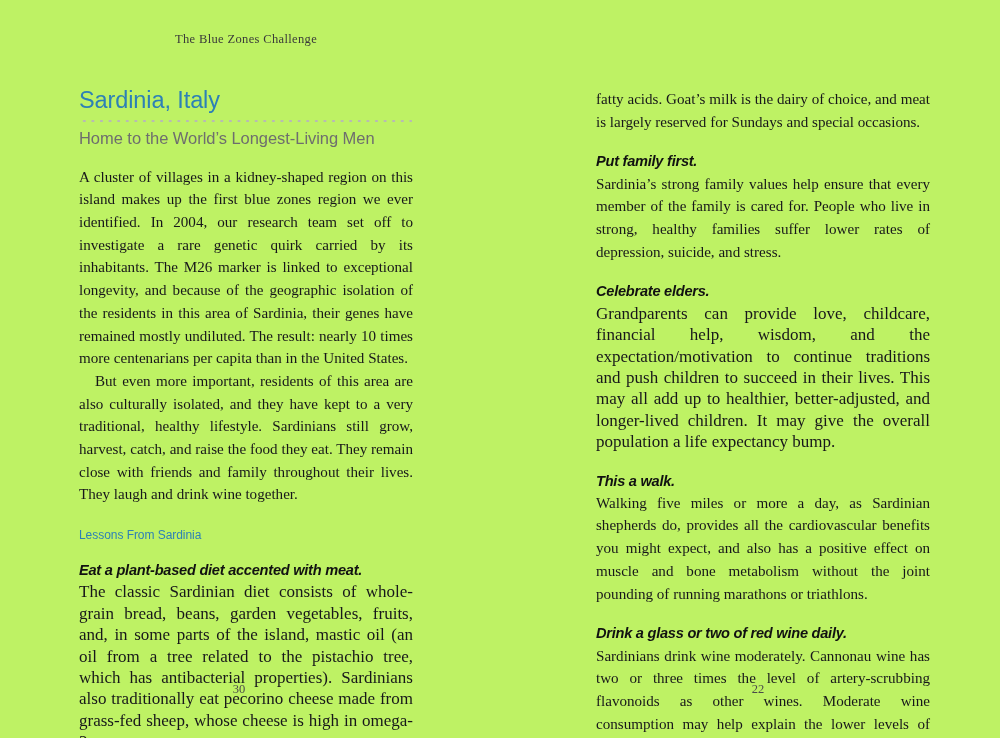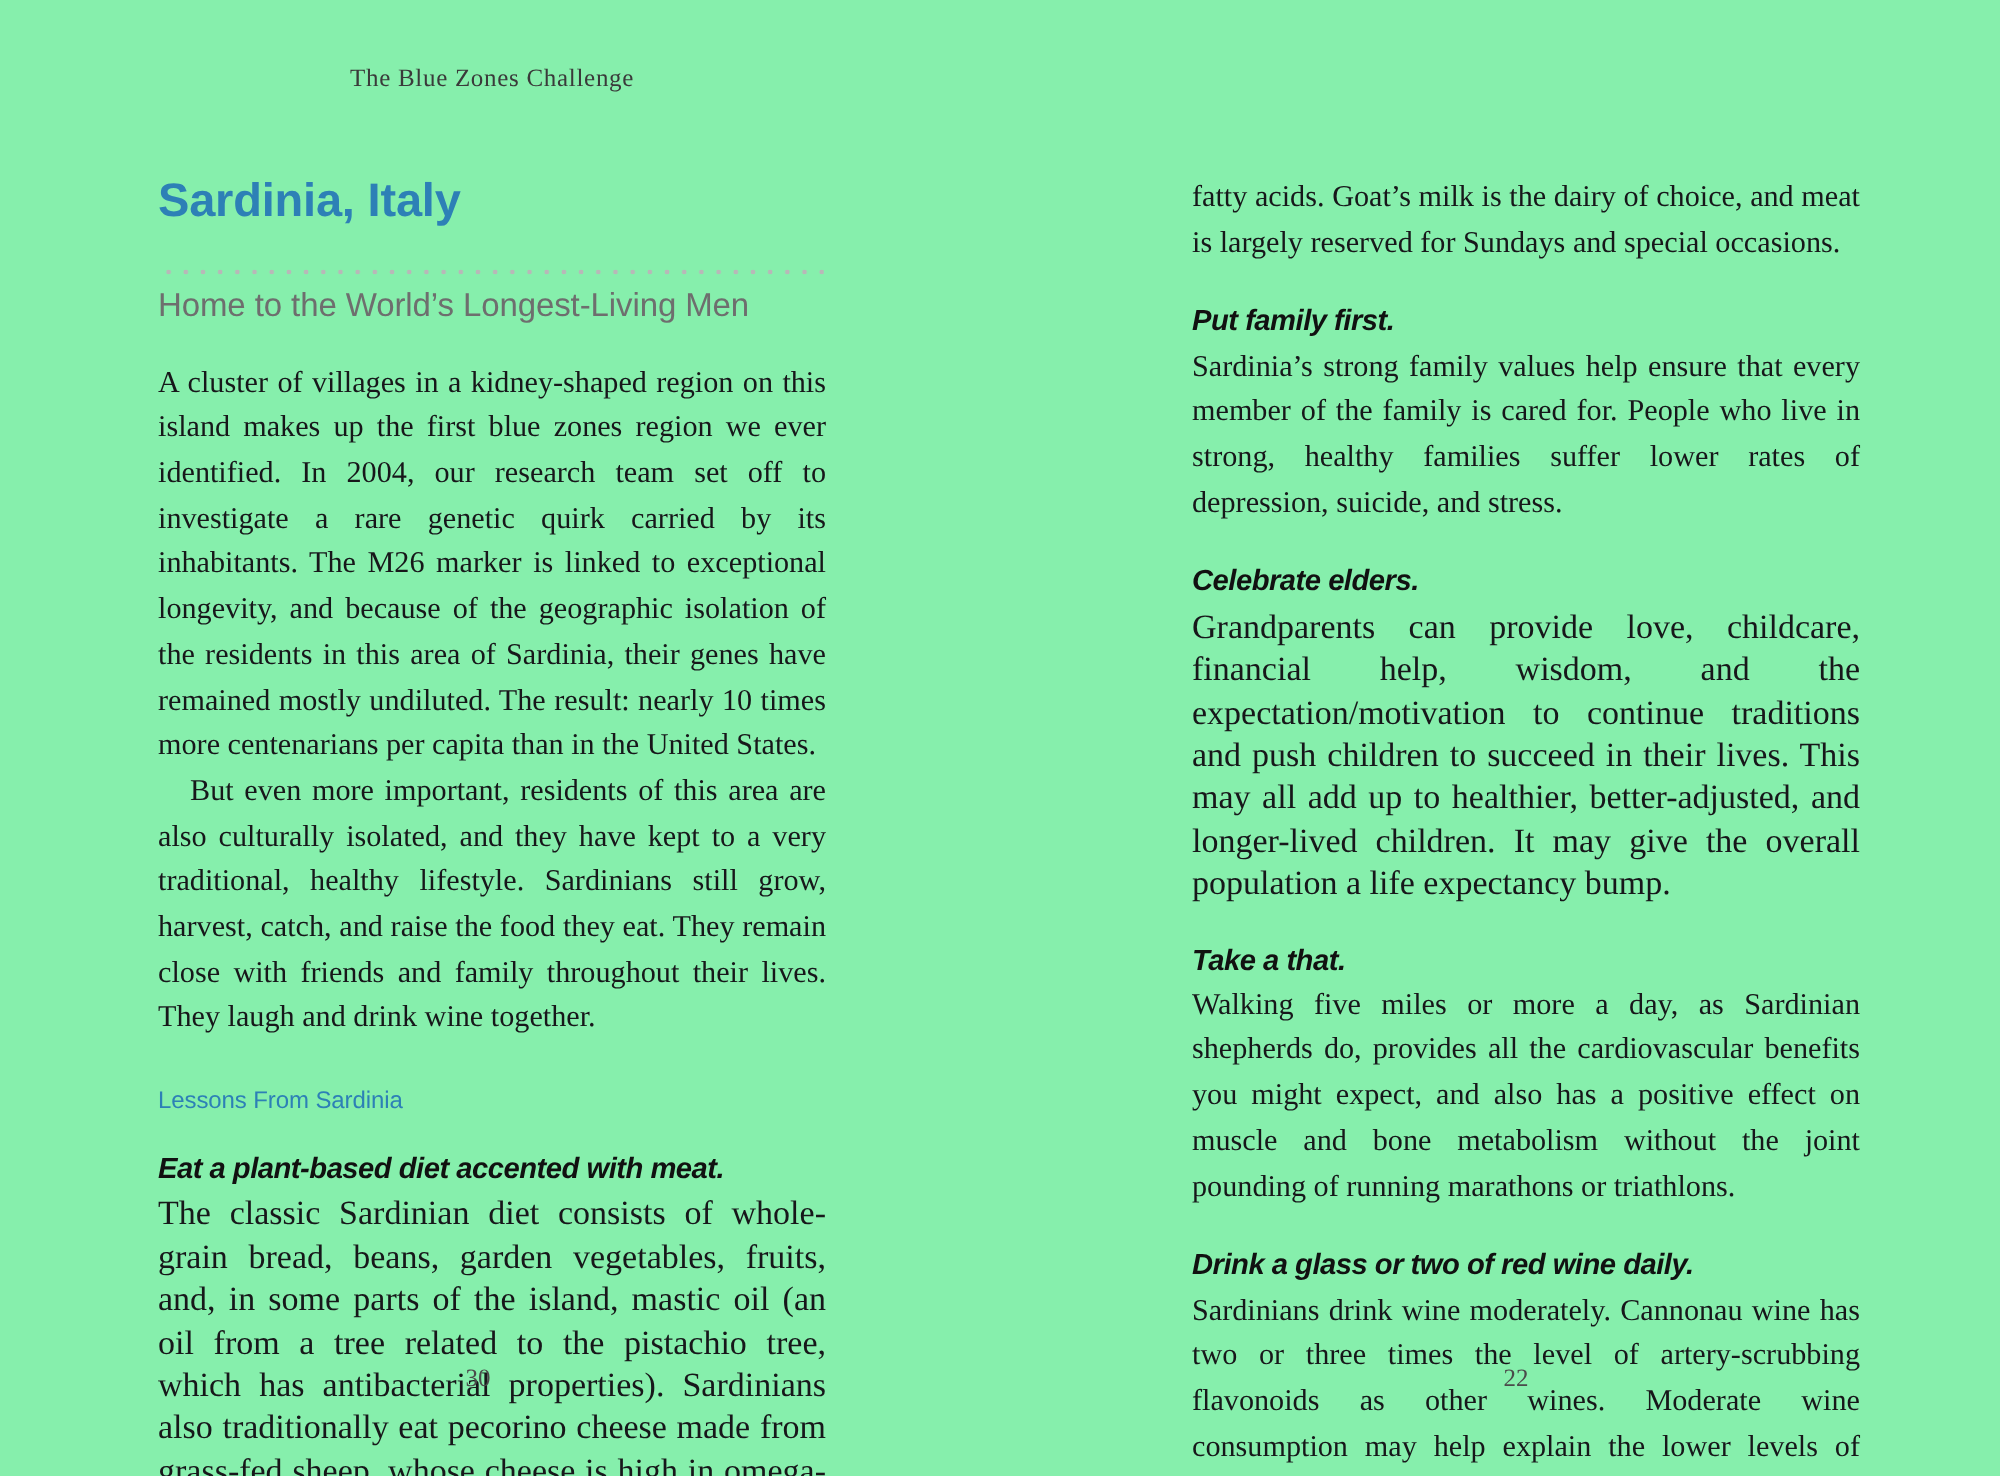--- a/index.html
+++ b/index.html
@@ -4,21 +4,21 @@
 <style>
   html, body {
     margin: 0;
     padding: 0;
     background: #ffffff;
   }
   .page {
     position: relative;
     width: 1000px;
     height: 738px;
-    background: #86efac;
+    background: #bef264;
     overflow: hidden;
     font-family: "Liberation Serif", serif;
     color: #1a1a1a;
   }
 
   
   .running-head {
     position: absolute;
     top: 32px;
     font-family: "Liberation Serif", serif;
@@ -36,24 +36,24 @@
     top: 88px;
     width: 334px;
   }
   .col.left  { left: 79px; }
   .col.right { left: 596px; }
 
   
   .chapter-title {
     font-family: "Liberation Sans", sans-serif;
     font-size: 23.5px;
-    font-weight: 700;
+    font-weight: 400;
     color: #2d80b6;
     line-height: 1.05;
-    margin: 0 0 18px 0;
+    margin: 0 0 3px 0;
     letter-spacing: -0.1px;
   }
   .dot-rule {
     width: 333px;
     height: 10px;
     margin: 1px 0 3px 0;
     background-image: radial-gradient(circle, #b8b8b8 1.05px, rgba(0,0,0,0) 1.3px);
     background-size: 8.6px 10px;
     background-position: 1px center;
     background-repeat: repeat-x;
@@ -156,21 +156,21 @@
       <h4 class="tip-heading">Put family first.</h4>
       <p class="body">Sardinia’s strong family values help ensure that every member of the family is cared for. People who live in strong, healthy families suffer lower rates of depression, suicide, and stress.</p>
     </div>
 
     <div class="tip-block">
       <h4 class="tip-heading">Celebrate elders.</h4>
       <p class="body tight">Grandparents can provide love, childcare, financial help, wisdom, and the expectation/motivation to continue traditions and push children to succeed in their lives. This may all add up to healthier, better-adjusted, and longer-lived children. It may give the overall population a life expectancy bump.</p>
     </div>
 
     <div class="tip-block">
-      <h4 class="tip-heading">Take a that.</h4>
+      <h4 class="tip-heading">This a walk.</h4>
       <p class="body">Walking five miles or more a day, as Sardinian shepherds do, provides all the cardiovascular benefits you might expect, and also has a positive effect on muscle and bone metabolism without the joint pounding of running marathons or triathlons.</p>
     </div>
 
     <div class="tip-block">
       <h4 class="tip-heading">Drink a glass or two of red wine daily.</h4>
       <p class="body">Sardinians drink wine moderately. Cannonau wine has two or three times the level of artery-scrubbing flavonoids as other wines. Moderate wine consumption may help explain the lower levels of stress among men.</p>
     </div>
 
   </div>
 

